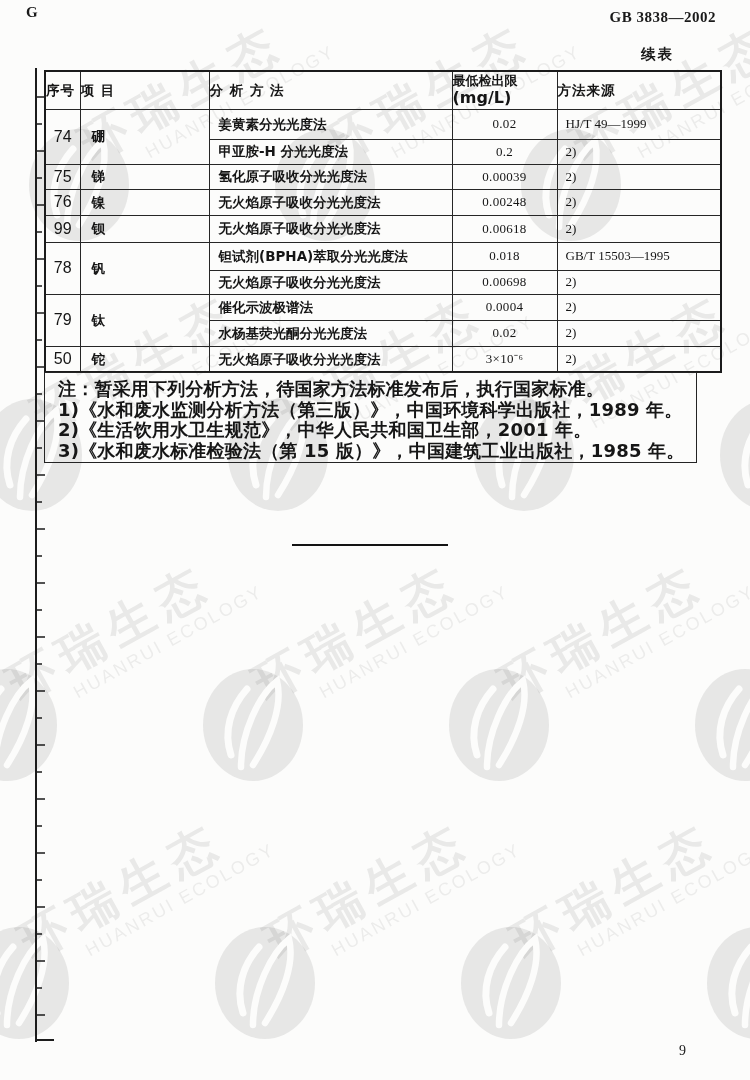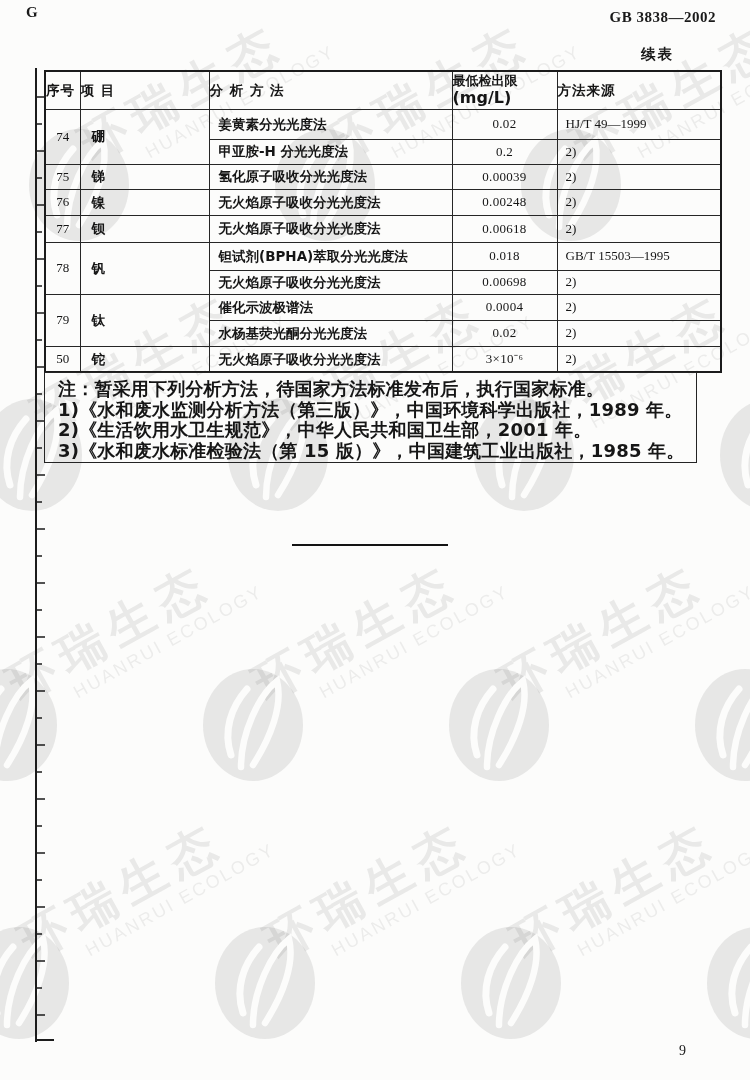--- a/index.html
+++ b/index.html
@@ -60,21 +60,21 @@
   .main-table td,.main-table th{
     border:1.4px solid #262626;
     padding:0;vertical-align:middle;
     font-size:13.5px;font-weight:bold;color:#151515;
     background:transparent;line-height:1.2;
   }
   .main-table{border:2px solid #1b1b1b;}
   th.h-cell{text-align:left;font-size:13.5px;letter-spacing:1px;}
   th.h-limit{font-size:13px;letter-spacing:0;}
   th.h-limit .sub{font-weight:bold;font-size:16px;letter-spacing:0;}
-  td.c-no{text-align:center;font-weight:normal;font-family:Liberation Serif, serif;font-size:13px;}
+  td.c-no{text-align:center;font-weight:normal;font-family:Liberation Sans, sans-serif;font-size:16px;}
   td.c-item{padding-left:11px;text-align:left;}
   td.c-method{padding-left:9px;text-align:left;}
   td.c-limit{text-align:center;font-weight:normal;font-family:"Liberation Serif",serif;font-size:13px;letter-spacing:0.3px;}
   td.c-source{padding-left:8px;text-align:left;font-weight:normal;font-family:"Liberation Serif",serif;font-size:13px;}
   
   .notes-box{
     position:absolute;left:44px;top:372px;width:653px;height:91px;
     border:1.6px solid #242424;background:transparent;
     padding:6px 0 0 13px;box-sizing:border-box;
   }
@@ -301,21 +301,21 @@
         <td class="c-source">2)</td>
       </tr>
       <tr style="height:26px">
         <td class="c-no">76</td>
         <td class="c-item">镍</td>
         <td class="c-method">无火焰原子吸收分光光度法</td>
         <td class="c-limit">0.00248</td>
         <td class="c-source">2)</td>
       </tr>
       <tr style="height:27px">
-        <td class="c-no">77</td>
+        <td class="c-no">99</td>
         <td class="c-item">钡</td>
         <td class="c-method">无火焰原子吸收分光光度法</td>
         <td class="c-limit">0.00618</td>
         <td class="c-source">2)</td>
       </tr>
       <tr style="height:28px">
         <td class="c-no" rowspan="2">78</td>
         <td class="c-item" rowspan="2">钒</td>
         <td class="c-method">钽试剂(BPHA)萃取分光光度法</td>
         <td class="c-limit">0.018</td>

